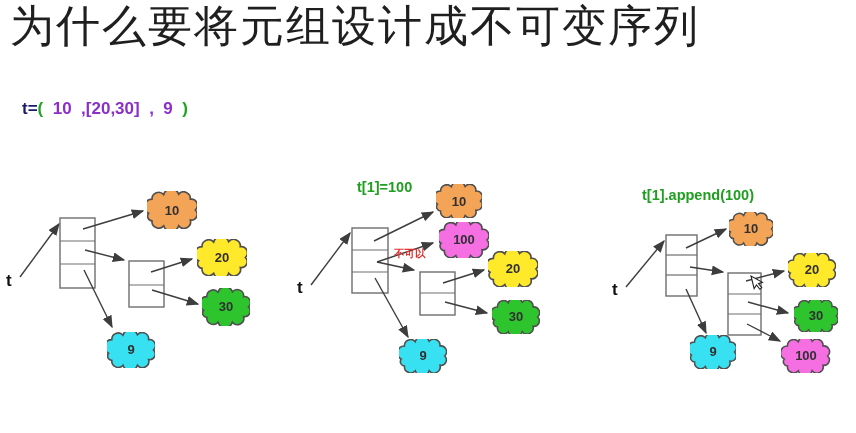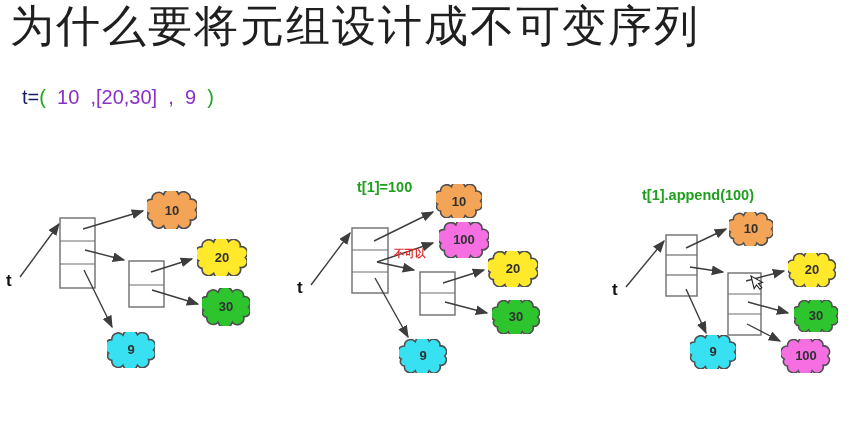--- a/index.html
+++ b/index.html
@@ -2,21 +2,21 @@
 <html><head>
 <meta charset="utf-8">
 <style>
   html,body{margin:0;padding:0;background:#ffffff;}
   body{width:856px;height:433px;overflow:hidden;position:relative;
        font-family:"Liberation Sans",sans-serif;}
   .stage{position:absolute;left:0;top:0;width:724px;height:433px;background:#ffffff;}
   .slide-title{position:absolute;left:10px;top:0;margin:0;font-size:44px;line-height:52px;
        font-weight:400;color:#1f1f1f;letter-spacing:2px;white-space:nowrap;
        font-family:"Liberation Sans",sans-serif;}
-  .code-line{position:absolute;left:22px;top:86px;font-size:20px;font-weight:normal;
+  .code-line{position:absolute;left:22px;top:99px;font-size:17px;font-weight:bold;
        white-space:pre;font-family:"Liberation Sans",sans-serif;}
   .code-token{display:inline;}
   .diagram-layer{position:absolute;left:0;top:0;}
   svg text{font-family:"Liberation Sans",sans-serif;}
   .node-val{font-size:13px;font-weight:bold;fill:#303030;text-anchor:middle;}
   .var-label{font-size:17px;font-weight:bold;fill:#111111;}
   .diag-title{font-size:14.5px;font-weight:bold;fill:#1f9e1f;}
   .warn{font-size:10.5px;font-weight:bold;fill:#e53030;}
   .box{fill:#ffffff;stroke:#6e6e6e;stroke-width:1.4;}
   .inner{stroke:#6e6e6e;stroke-width:1.2;}

